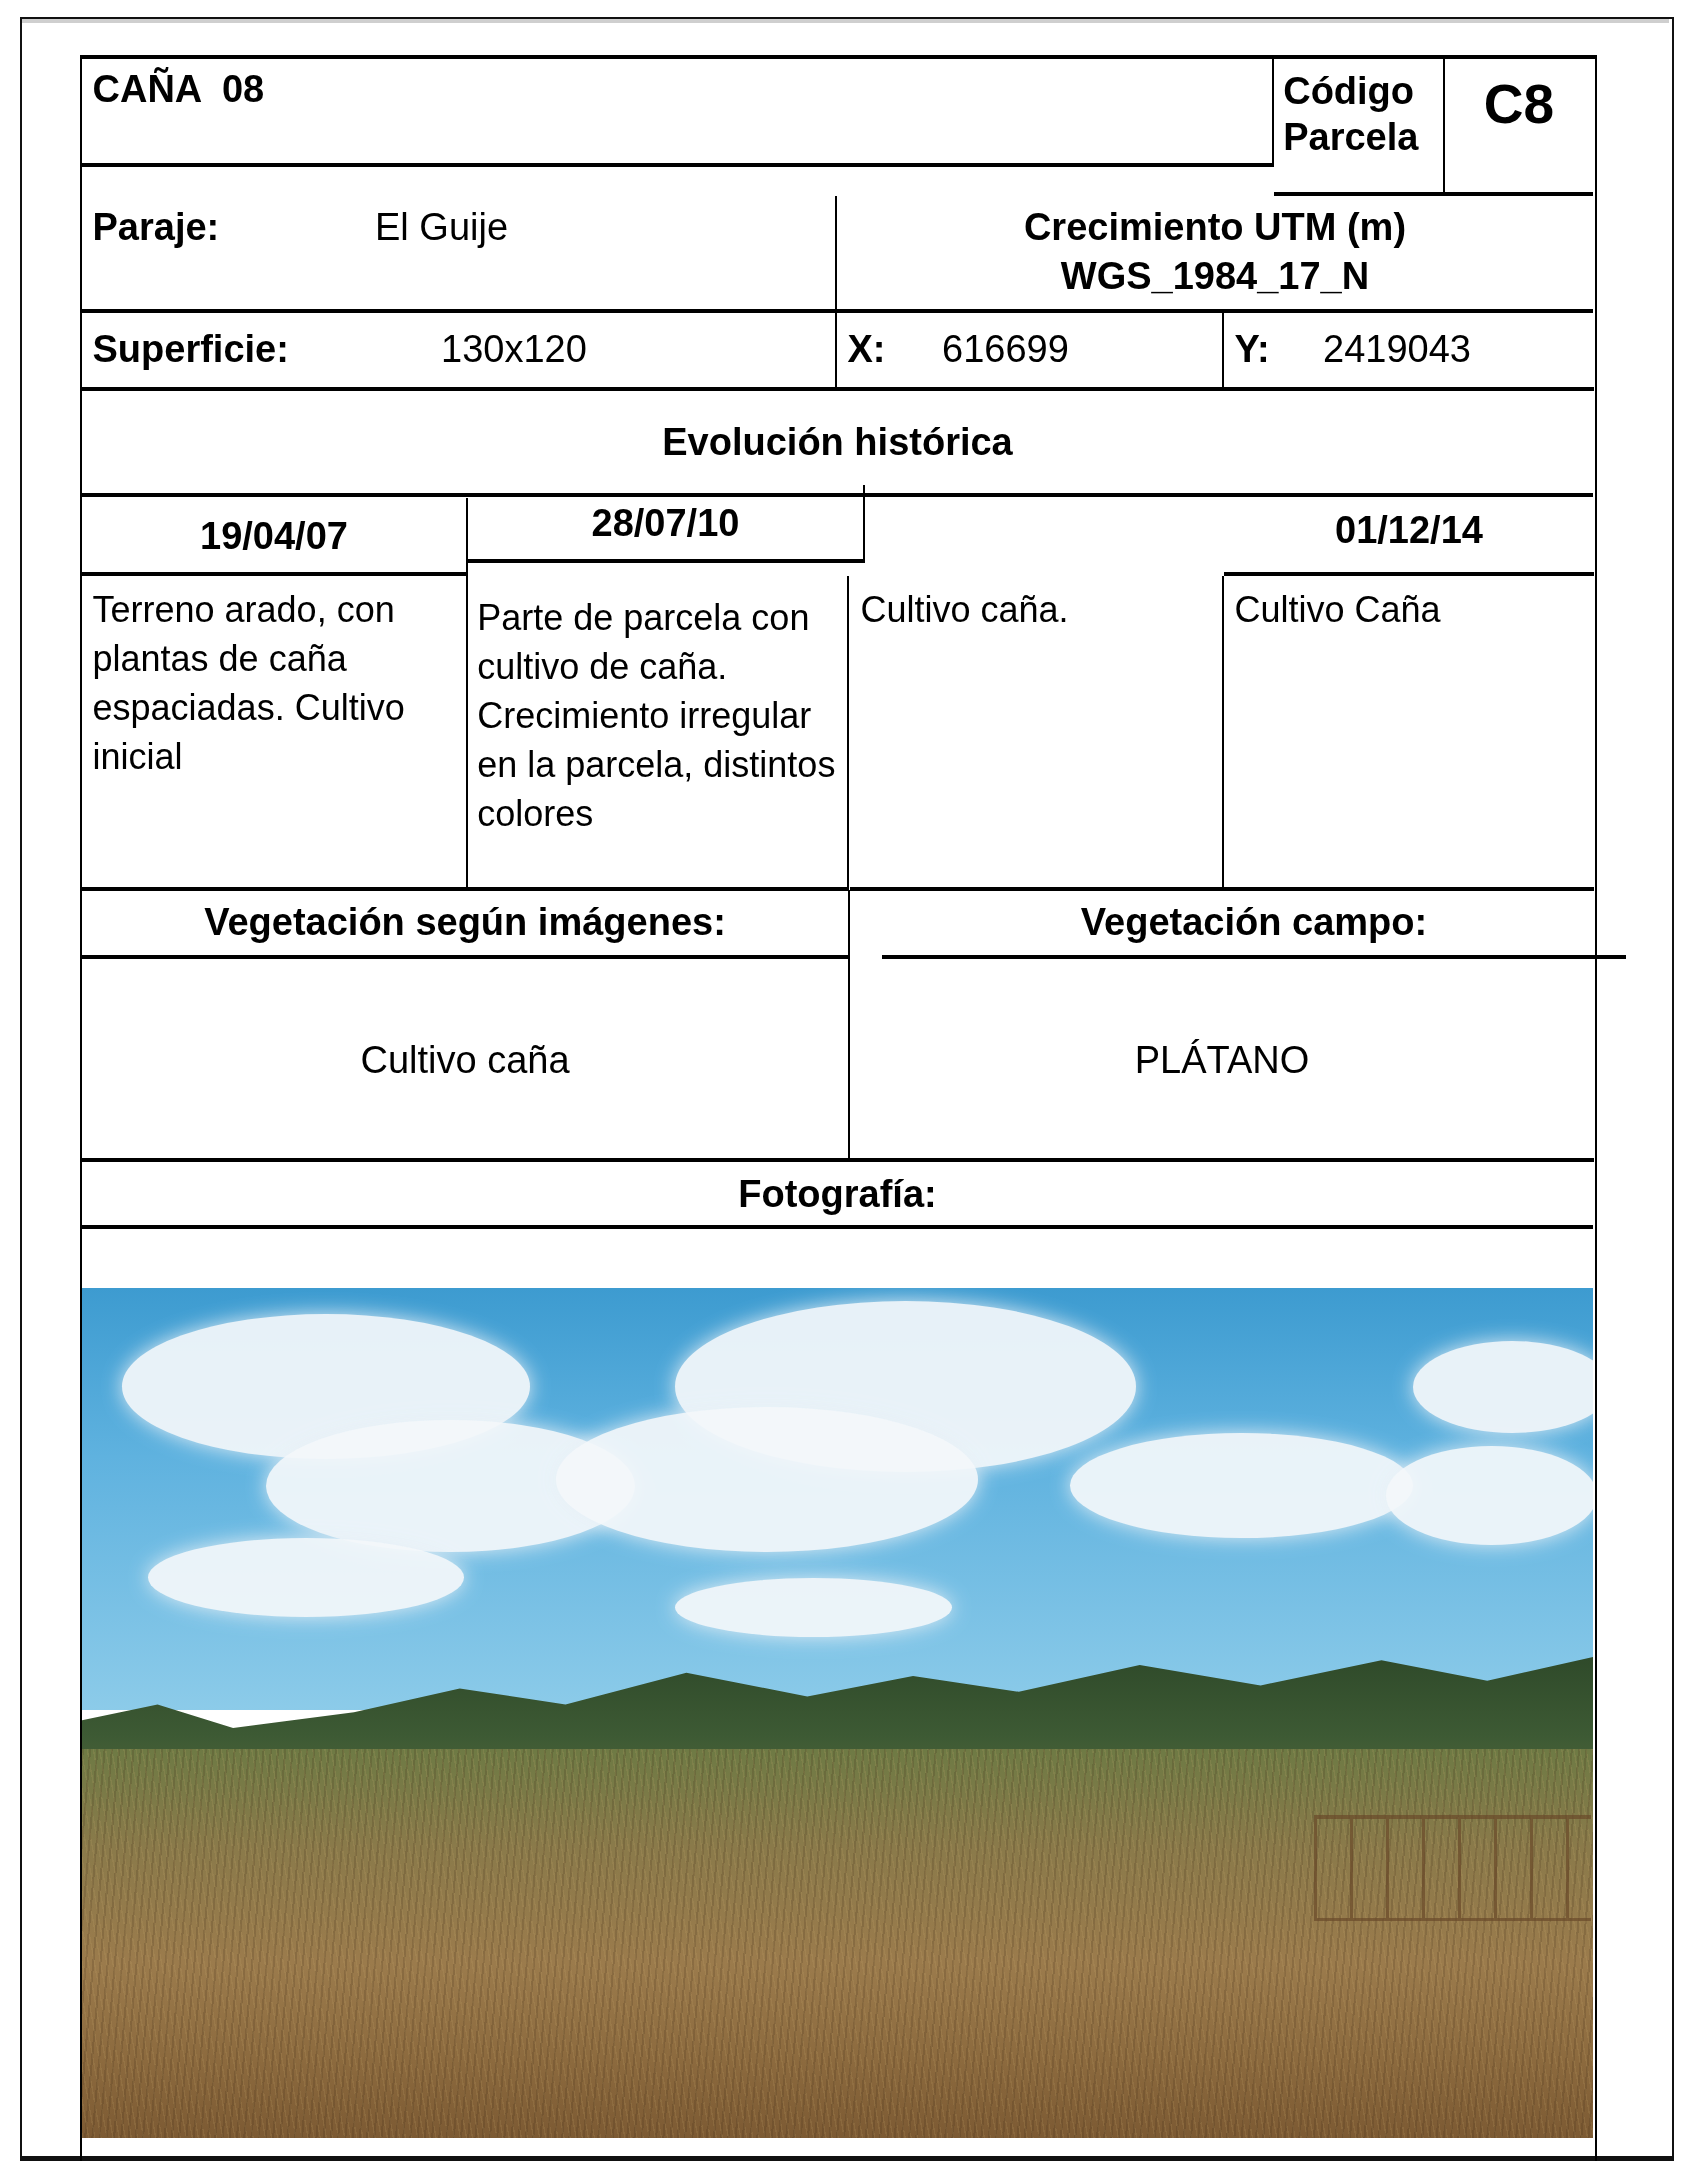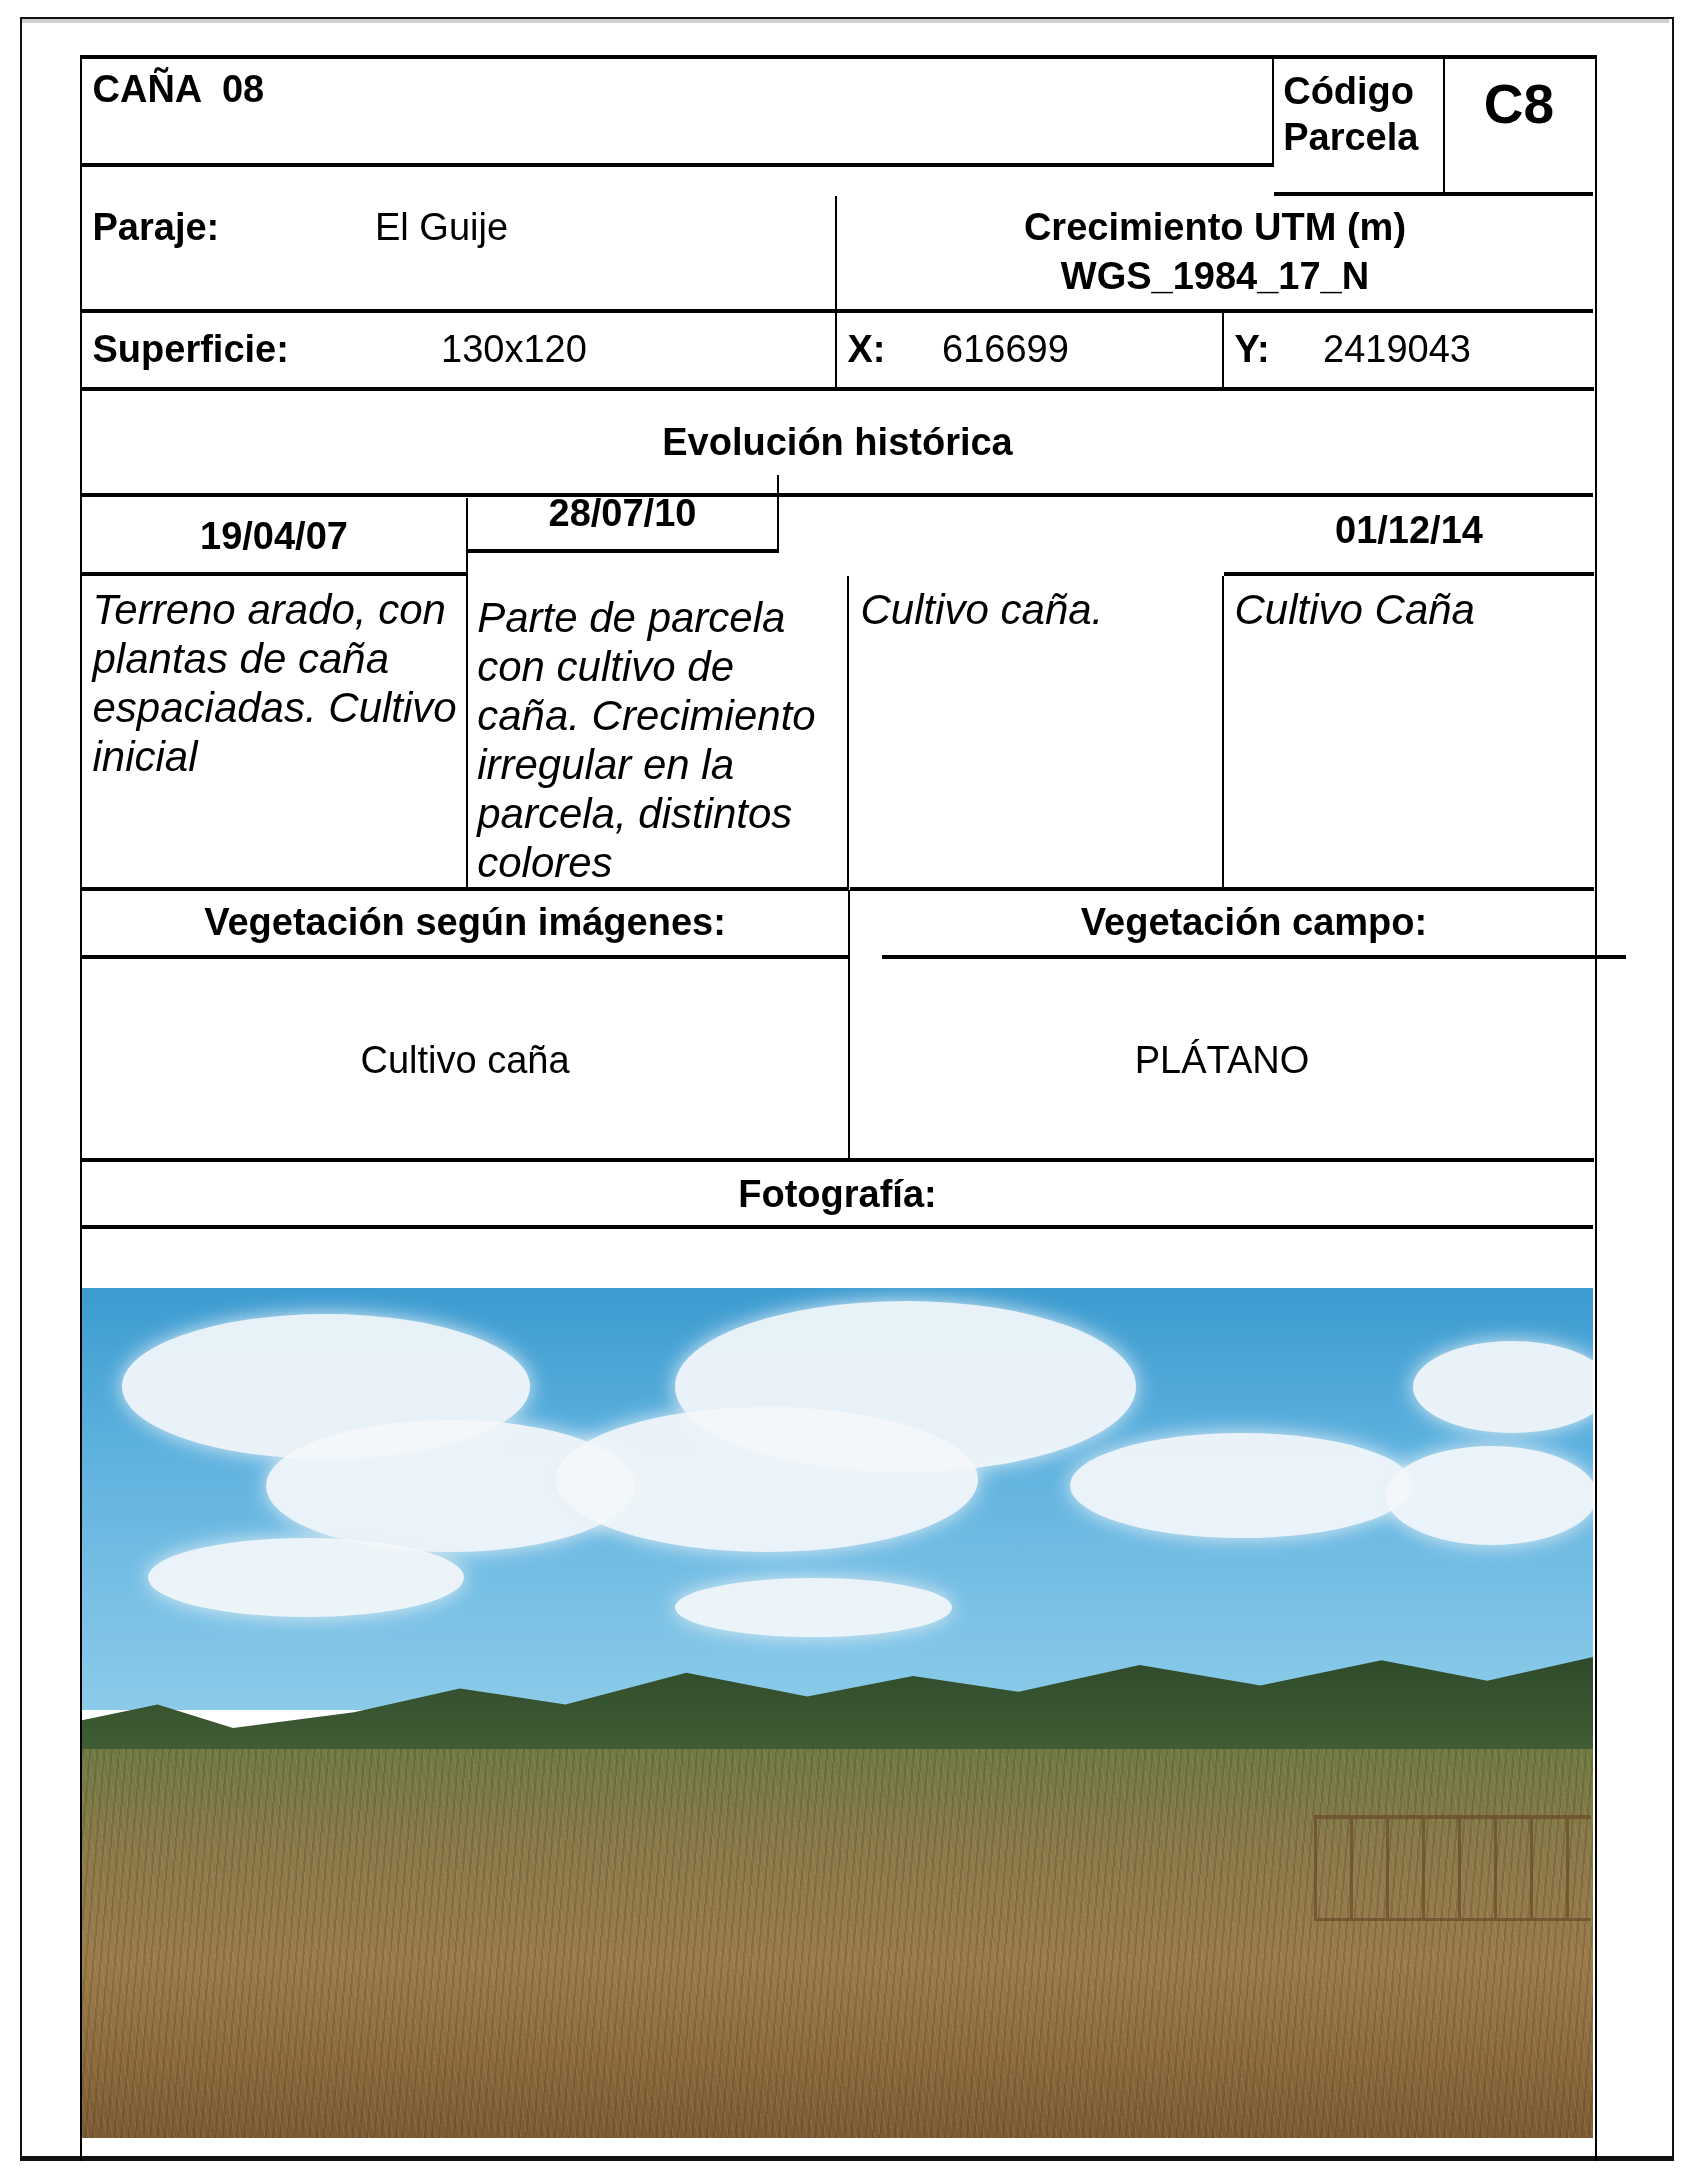--- a/index.html
+++ b/index.html
@@ -5,21 +5,21 @@
   html, body { margin:0; padding:0; background:#ffffff; }
   body { width:1693px; height:2183px; position:relative; overflow:hidden; font-family:"Liberation Sans", sans-serif; color:#000; }
   .frame { position:absolute; left:20px; top:16.5px; width:1654px; height:2144px; border:2.6px solid #111; box-sizing:border-box; border-bottom-width:5.3px; }
   .frame-shadow { position:absolute; left:22.4px; top:19px; width:1647px; height:4px; background:#cfcfcf; }
   .sheet { position:absolute; left:80px; top:55px; width:1517px; height:2106px; border-left:2.6px solid #000; border-right:2.6px solid #000; border-top:4px solid #000; box-sizing:border-box; }
   .cell { position:absolute; box-sizing:border-box; border-right:2.6px solid #000; border-bottom:4px solid #000; }
   .nr { border-right:none; }
   .txt { position:absolute; font-size:38px; line-height:46px; white-space:pre; }
   .b { font-weight:bold; }
   .center { left:0; right:0; text-align:center; }
-  .multi { white-space:normal; font-size:42px; line-height:49px;font-style:italic; }
+  .multi { white-space:normal; font-size:36px; line-height:49px; }
   .photo { position:absolute; left:0; top:1229px; width:1511px; height:850px; overflow:hidden; }
   .sky { position:absolute; left:0; top:0; width:100%; height:422px; background:linear-gradient(180deg,#3d9bd0 0%,#5fb2df 40%,#8ccbe9 100%); }
   .cloud { position:absolute; background:#f4f8fb; border-radius:50%; opacity:.93; box-shadow:0 0 20px #e8f0f6; }
   .trees { position:absolute; left:0; top:369px; width:100%; height:158px; background:linear-gradient(180deg,#2f4a2a 0%,#3d5a34 50%,#5a6a3c 100%); clip-path:polygon(0 40%,5% 30%,10% 45%,18% 35%,25% 20%,32% 30%,40% 10%,48% 25%,55% 12%,62% 22%,70% 5%,78% 18%,86% 2%,93% 15%,100% 0,100% 100%,0 100%); }
   .ground { position:absolute; left:0; top:461px; width:100%; height:389px; background:linear-gradient(180deg,#6e7a44 0%,#8a7a4a 25%,#9b7b4c 55%,#8c6a3e 80%,#7c5a33 100%); }
   .grass { position:absolute; left:0; top:461px; width:100%; height:389px; background:repeating-linear-gradient(95deg,rgba(60,40,20,.18) 0 2px,transparent 2px 7.2px),repeating-linear-gradient(80deg,rgba(200,170,110,.15) 0 1.3px,transparent 1.3px 6px); }
   .fence { position:absolute; left:1232px; top:527px; width:277px; height:99px; border-top:4px solid #6a4a2a; border-bottom:3.3px solid #6a4a2a; background:repeating-linear-gradient(90deg,#6a4a2a 0 3.3px,transparent 3.3px 36px); opacity:.7; }
 </style>
 </head>
 <body>
@@ -62,21 +62,21 @@
     <span class="txt" style="left:99px;top:13px;">2419043</span>
   </div>
 
   <div class="cell nr" style="left:0;top:331px;width:1511px;height:107px;">
     <span class="txt b center" style="top:29px;">Evolución histórica</span>
   </div>
 
   <div class="cell" style="left:0;top:439px;width:386px;height:78px;">
     <span class="txt b center" style="top:14.5px;">19/04/07</span>
   </div>
-  <div class="cell" style="left:386px;top:416px;width:311px;height:78px;padding-left:8px;">
+  <div class="cell" style="left:386px;top:426px;width:397px;height:78px;padding-left:8px;">
     <span class="txt b center" style="top:14.5px;">28/07/10</span>
   </div>
   <div class="cell nr" style="left:1142px;top:439px;width:370px;height:78px;">
     <span class="txt b center" style="top:9px;">01/12/14</span>
   </div>
 
   <div class="cell" style="left:0;top:517px;width:386px;height:315px;">
     <span class="txt multi" style="left:10.5px;top:9.2px;width:369px;">Terreno arado, con plantas de caña espaciadas. Cultivo inicial</span>
   </div>
   <div class="cell" style="left:386px;top:517px;width:381px;height:315px;">

